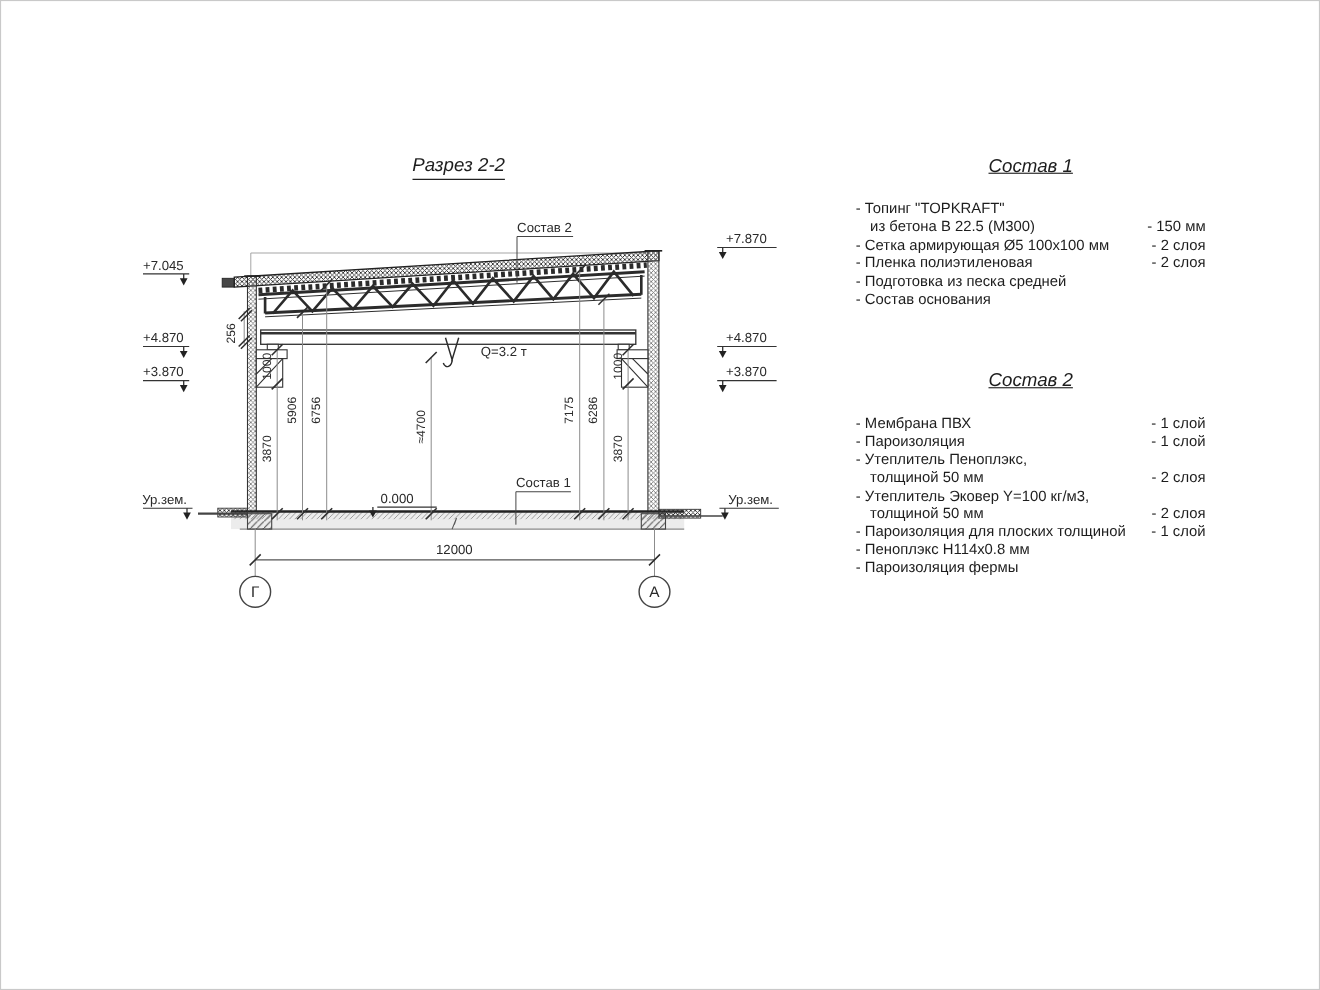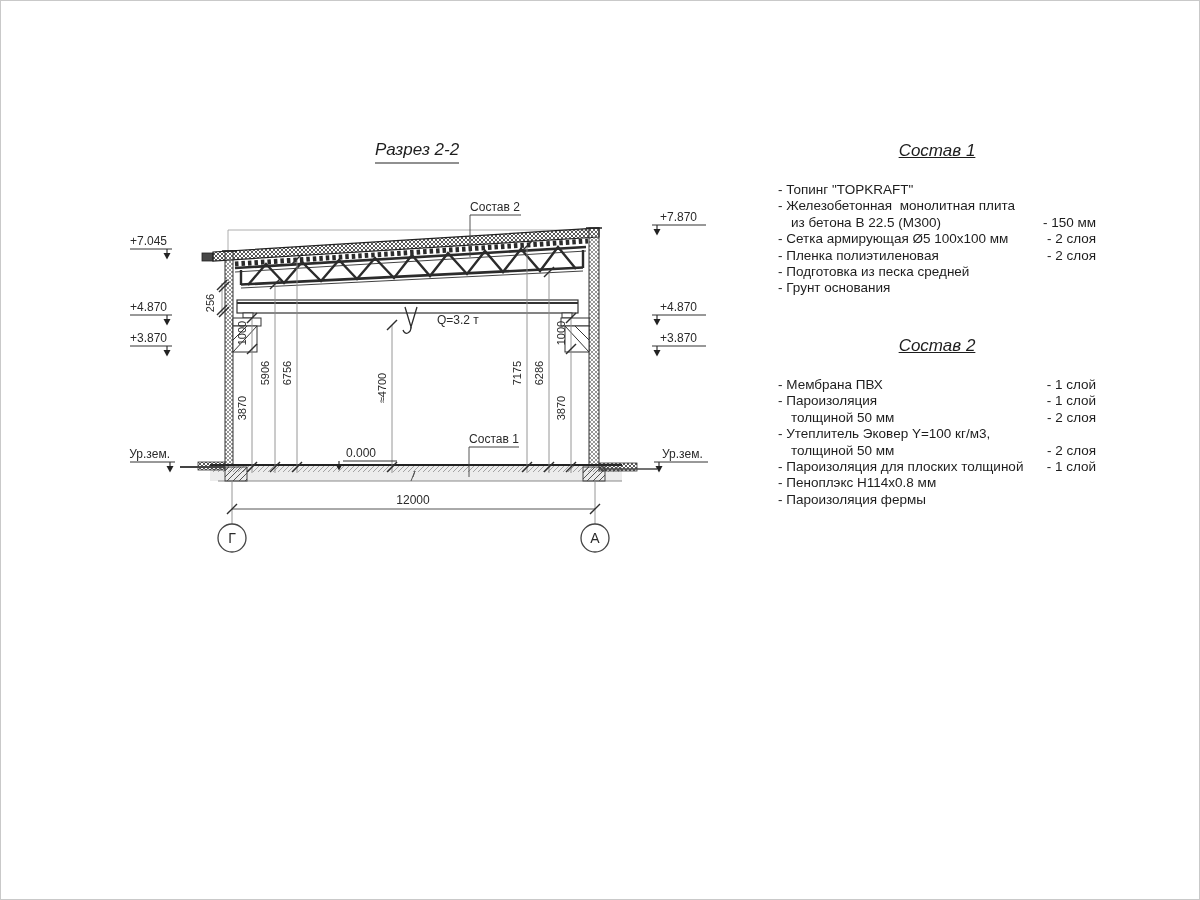--- a/index.html
+++ b/index.html
@@ -240,58 +240,58 @@
   </g>
 </svg>
 
 <div class="panel" style="left:778px;top:141px;">
   <div class="panel-title">Состав 1</div>
   <div class="rows">
     <div class="row">
         <span class="lbl">- Топинг "TOPKRAFT"</span>
         <span class="val"></span>
       </div>
-    <div class="row">
-        <span class="lbl">- Железобетонная  монолитная плита</span>
-        <span class="val"></span>
-      </div>
     <div class="row indent">
         <span class="lbl">из бетона В 22.5 (М300)</span>
         <span class="val">- 150 мм</span>
       </div>
     <div class="row">
         <span class="lbl">- Сетка армирующая Ø5 100x100 мм</span>
         <span class="val">- 2 слоя</span>
       </div>
     <div class="row">
         <span class="lbl">- Пленка полиэтиленовая</span>
         <span class="val">- 2 слоя</span>
       </div>
     <div class="row">
         <span class="lbl">- Подготовка из песка средней</span>
         <span class="val"></span>
       </div>
     <div class="row">
-        <span class="lbl">- Грунт основания</span>
+        <span class="lbl">- Состав основания</span>
         <span class="val"></span>
       </div>
   </div>
 </div>
 
 <div class="panel" style="left:778px;top:336px;">
   <div class="panel-title">Состав 2</div>
   <div class="rows">
     <div class="row">
         <span class="lbl">- Мембрана ПВХ</span>
         <span class="val">- 1 слой</span>
       </div>
     <div class="row">
         <span class="lbl">- Пароизоляция</span>
         <span class="val">- 1 слой</span>
       </div>
+    <div class="row">
+        <span class="lbl">- Утеплитель Пеноплэкс,</span>
+        <span class="val"></span>
+      </div>
     <div class="row indent">
         <span class="lbl">толщиной 50 мм</span>
         <span class="val">- 2 слоя</span>
       </div>
     <div class="row">
         <span class="lbl">- Утеплитель Эковер Y=100 кг/м3,</span>
         <span class="val"></span>
       </div>
     <div class="row indent">
         <span class="lbl">толщиной 50 мм</span>

